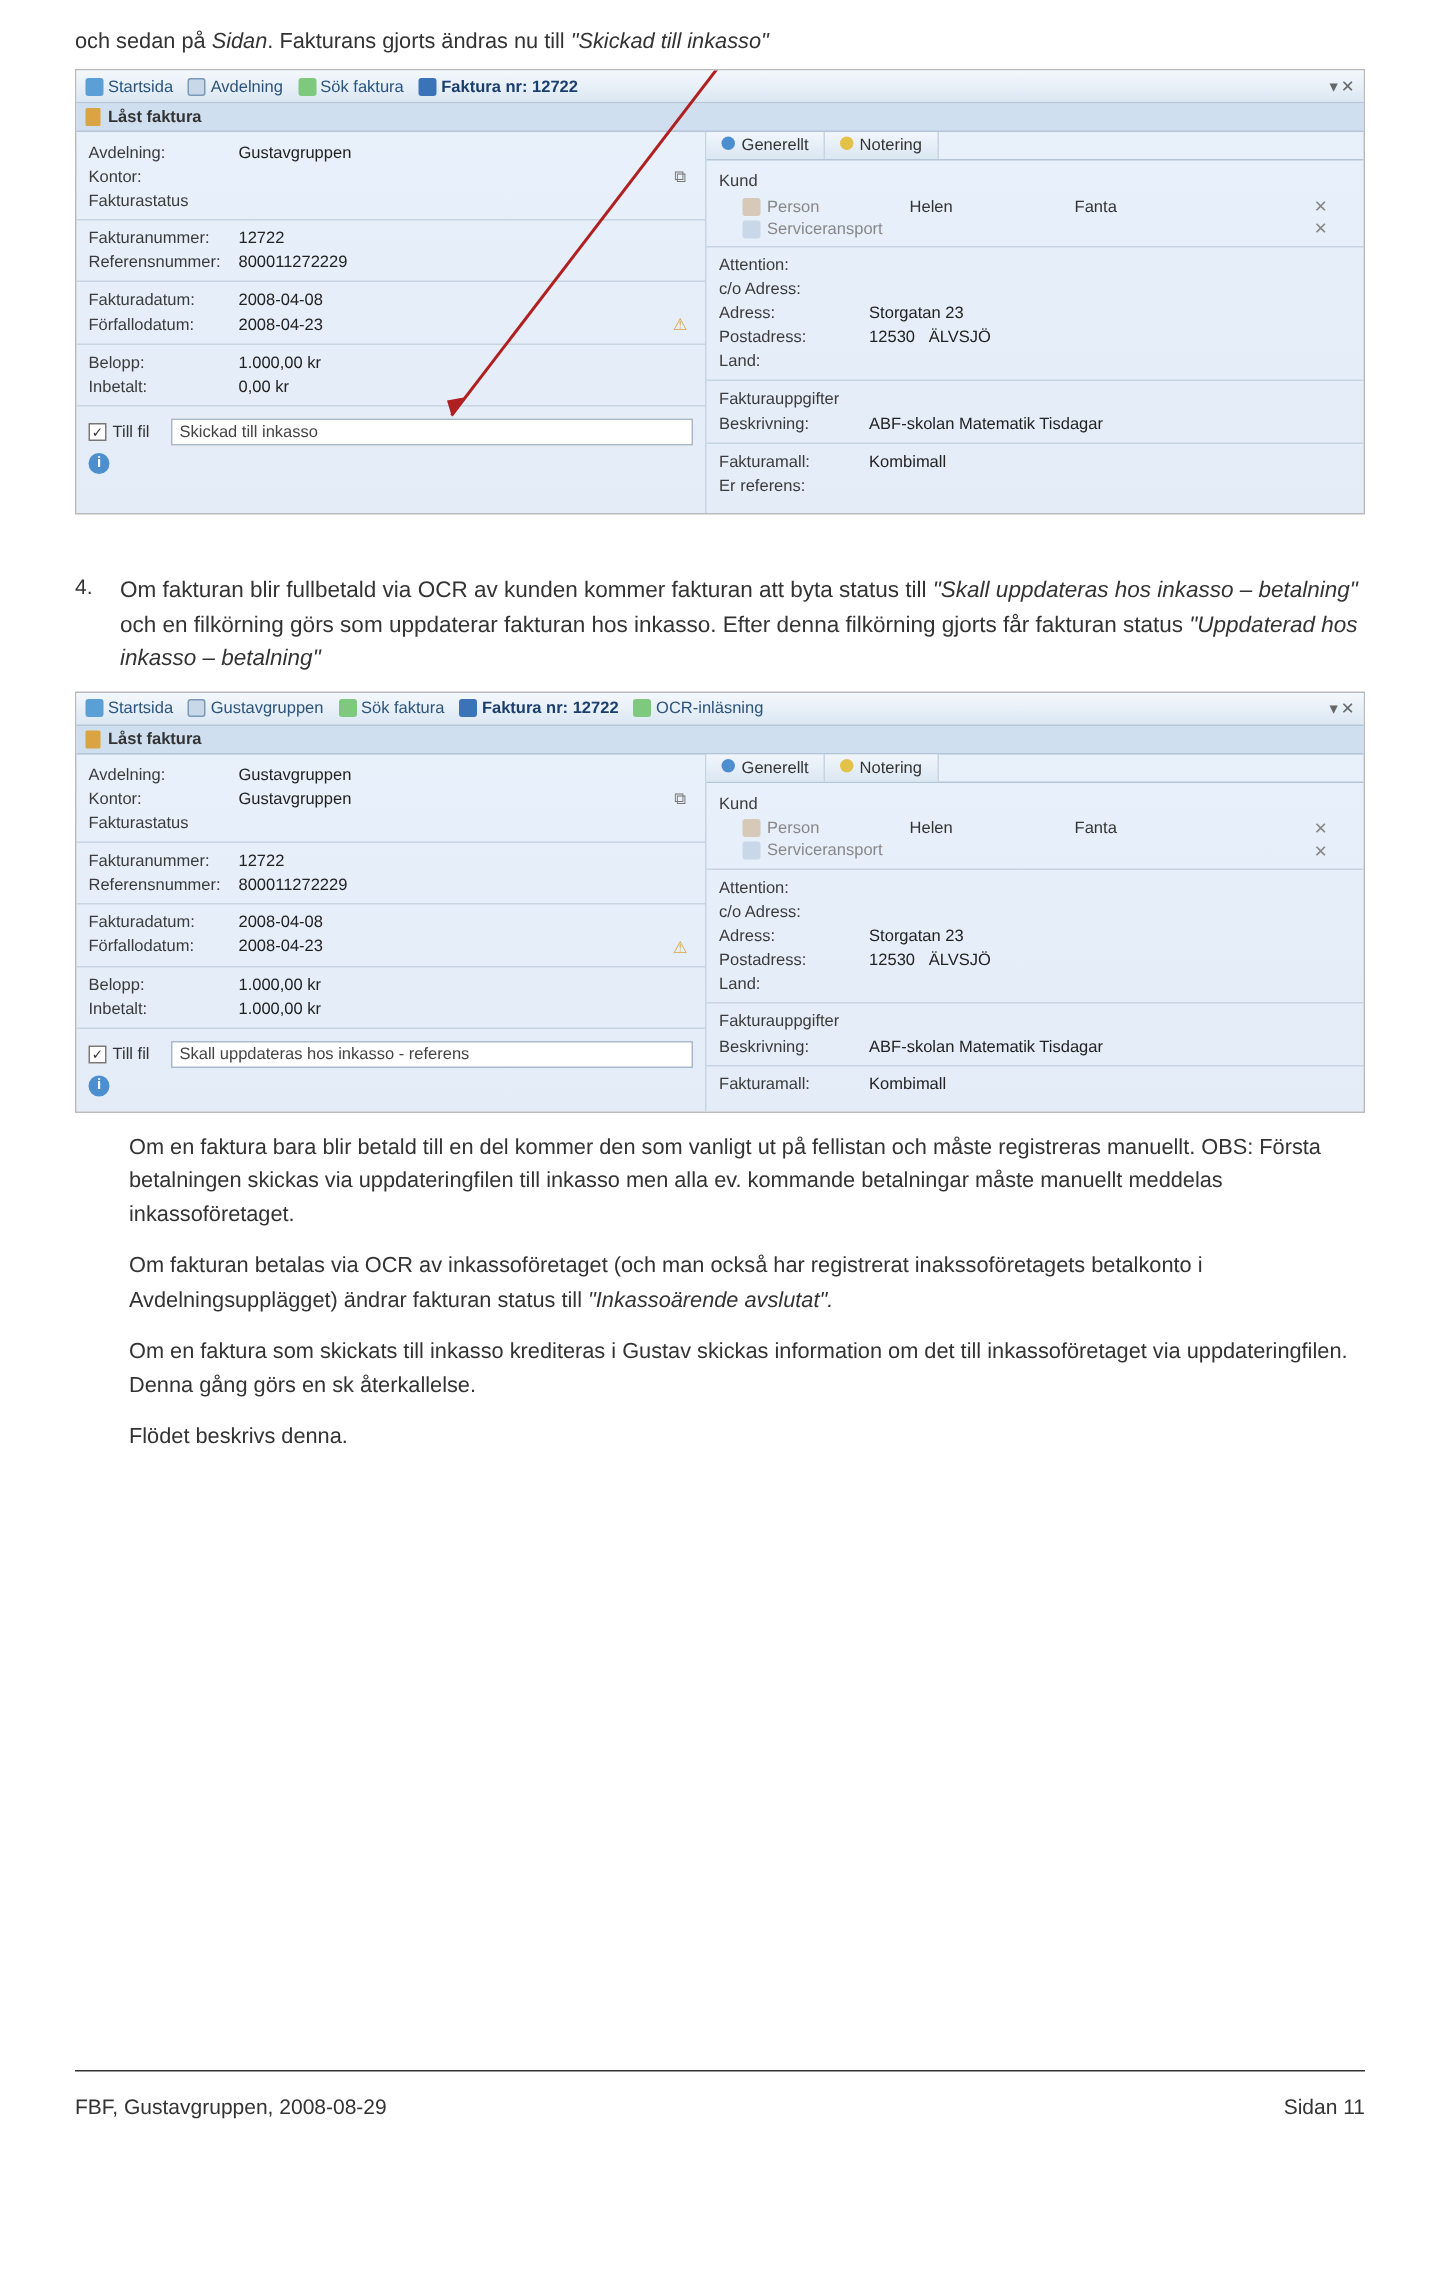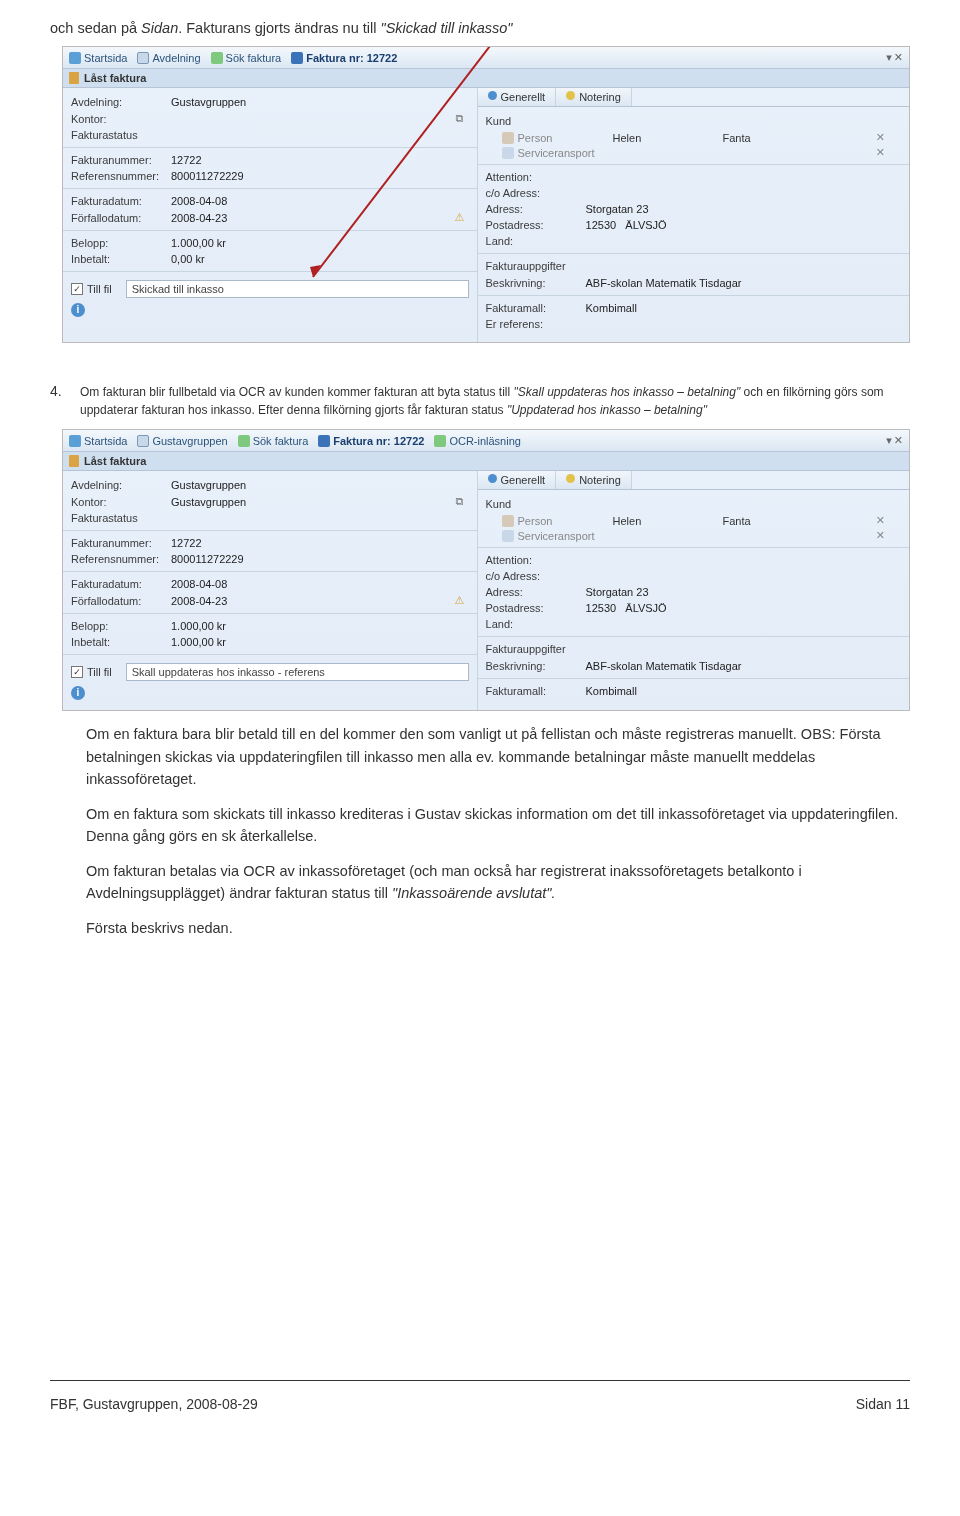--- a/index.html
+++ b/index.html
@@ -2,25 +2,25 @@
 <html><head>
 <meta charset="utf-8">
 <style>
 * { box-sizing: border-box; margin: 0; padding: 0; }
 body { font-family: Verdana, Geneva, sans-serif; background: #fff; width: 960px; margin: 0 auto; color: #333; font-size: 14px; }
 .page { padding: 18px 50px 20px 50px; position: relative; min-height: 1430px; }
 .intro-line { font-size: 14.5px; line-height: 1.4; margin-bottom: 8px; }
 .italic { font-style: italic; }
 .num-para { display: flex; margin-top: 40px; margin-bottom: 10px; }
 .num-para .num { width: 30px; flex-shrink: 0; }
-.num-para .txt { flex: 1; line-height: 1.5; font-size: 12px; }
+.num-para .txt { flex: 1; line-height: 1.5; font-size: 15px; }
 .body-para { margin-left: 36px; margin-top: 12px; line-height: 1.55; font-size: 14.5px; }
 
 
-.shot { border: 1px solid #bbb; background: linear-gradient(#e9f1fb,#e3ecf7); margin: 6px 0 10px 12px; position: relative; font-family: Tahoma, sans-serif; font-size: 11px; color: #333; }
+.shot { border: 1px solid #bbb; background: linear-gradient(#e9f1fb,#e3ecf7); margin: 6px 0 10px 0; position: relative; font-family: Tahoma, sans-serif; font-size: 11px; color: #333; }
 .shot-header { display: flex; align-items: center; padding: 4px 6px; background: linear-gradient(#f4f8fc,#dbe7f3); border-bottom: 1px solid #b5c5d6; }
 .shot-header .crumb { display: inline-flex; align-items: center; margin-right: 10px; color: #2b537b; }
 .crumb .ic { width: 12px; height: 12px; margin-right: 3px; border-radius: 2px; }
 .ic-home { background: #5a9fd6; }
 .ic-dept { background: #c8d8e8; border: 1px solid #7a99b8; }
 .ic-search { background: #7fc97f; }
 .ic-fact { background: #3b73b9; }
 .ic-ocr { background: #7fc97f; }
 .shot-header .close { margin-left: auto; color: #666; }
 .close span { margin-left: 2px; }
@@ -349,22 +349,22 @@
         <div class="divider"></div>
         <div class="field-row">
             <span class="lab">Fakturamall:</span>
             <span class="val greyval">Kombimall</span>
           </div>
       </div>
     </div>
   </div>
 
   <p class="body-para">Om en faktura bara blir betald till en del kommer den som vanligt ut på fellistan och måste registreras manuellt. OBS: Första betalningen skickas via uppdateringfilen till inkasso men alla ev. kommande betalningar måste manuellt meddelas inkassoföretaget.</p>
+  <p class="body-para"><span>Om fakturan betalas via OCR av inkassoföretaget (och man också har registrerat inakssoföretagets betalkonto i Avdelningsupplägget) ändrar fakturan status till </span><span class="italic">"Inkassoärende avslutat".</span></p>
   <p class="body-para">Om en faktura som skickats till inkasso krediteras i Gustav skickas information om det till inkassoföretaget via uppdateringfilen. Denna gång görs en sk återkallelse.</p>
-  <p class="body-para"><span>Om fakturan betalas via OCR av inkassoföretaget (och man också har registrerat inakssoföretagets betalkonto i Avdelningsupplägget) ändrar fakturan status till </span><span class="italic">"Inkassoärende avslutat".</span></p>
-  <p class="body-para">Första beskrivs nedan.</p>
+  <p class="body-para">Flödet beskrivs denna.</p>
 
   <div class="footer">
     <span>FBF, Gustavgruppen, 2008-08-29</span>
     <span>Sidan 11</span>
   </div>
 
 </div>
 
 </body></html>

